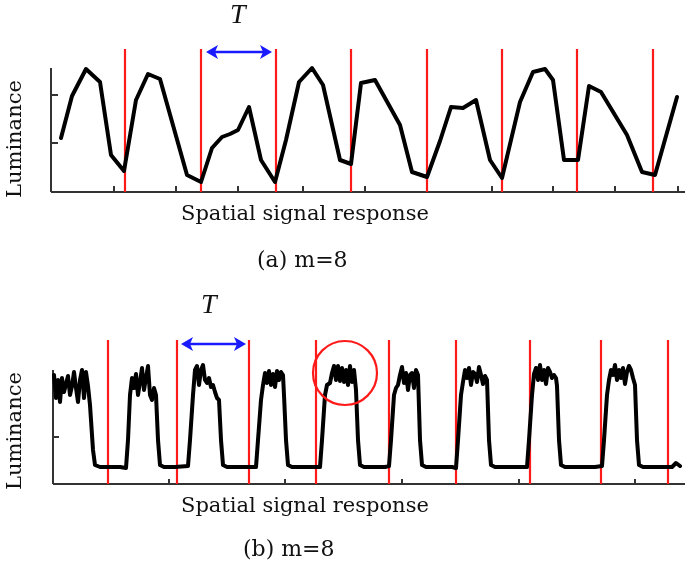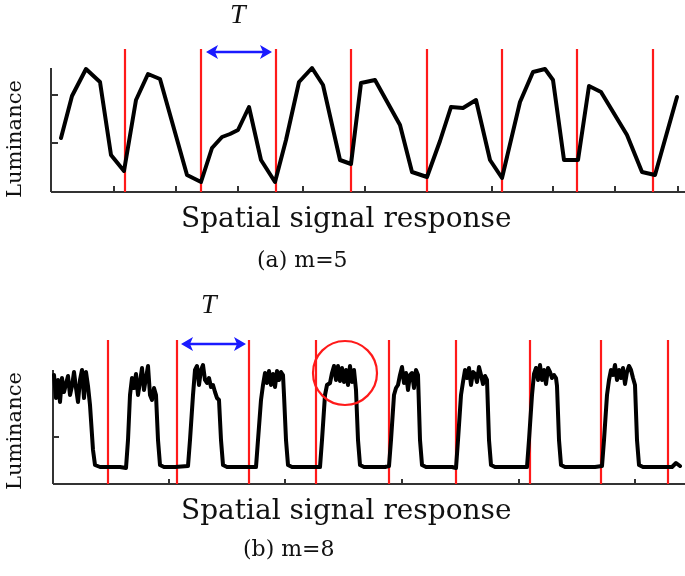--- a/index.html
+++ b/index.html
@@ -1,19 +1,19 @@
 <!DOCTYPE html>
 <html><head>
 <meta charset="utf-8">
 <style>
   html,body{margin:0;padding:0;background:#ffffff;}
   body{width:685px;height:576px;position:relative;overflow:hidden;font-family:"DejaVu Serif","Liberation Serif",serif;}
   svg{position:absolute;left:0;top:0;}
   .lbl{position:absolute;color:#111;font-family:"DejaVu Serif","Liberation Serif",serif;white-space:nowrap;}
-  .xlabel{font-size:28px;}
+  .xlabel{font-size:21px;}
   .caption{font-size:22px;}
   .ylabel{font-size:21px;transform-origin:left top;transform:rotate(-90deg);}
   .tlabel{font-size:28px;font-style:italic;font-family:"Liberation Serif","DejaVu Serif",serif;}
 </style>
 </head>
 <body>
 
 <svg width="685" height="576" viewBox="0 0 685 576">
 
   <g>
@@ -82,18 +82,18 @@
       <line x1="188" y1="344" x2="238" y2="344" stroke="#1a1aff" stroke-width="2.5"></line>
       <polygon points="181,344 193,337 190,344 193,351" fill="#1a1aff"></polygon>
       <polygon points="246,344 234,337 237,344 234,351" fill="#1a1aff"></polygon>
     </g>
   </g>
 </svg>
 
 <div class="lbl tlabel" style="left:230px;top:-2px;">T</div>
 <div class="lbl ylabel" style="left:2px;top:198px;">Luminance</div>
 <div class="lbl xlabel" style="left:181px;top:201px;">Spatial signal response</div>
-<div class="lbl caption" style="left:257px;top:247px;">(a) m=5</div>
+<div class="lbl caption" style="left:257px;top:247px;">(a) m=8</div>
 
 <div class="lbl tlabel" style="left:201px;top:288px;">T</div>
 <div class="lbl ylabel" style="left:2px;top:490px;">Luminance</div>
 <div class="lbl xlabel" style="left:181px;top:493px;">Spatial signal response</div>
 <div class="lbl caption" style="left:243px;top:536px;">(b) m=8</div>
 
 </body></html>

